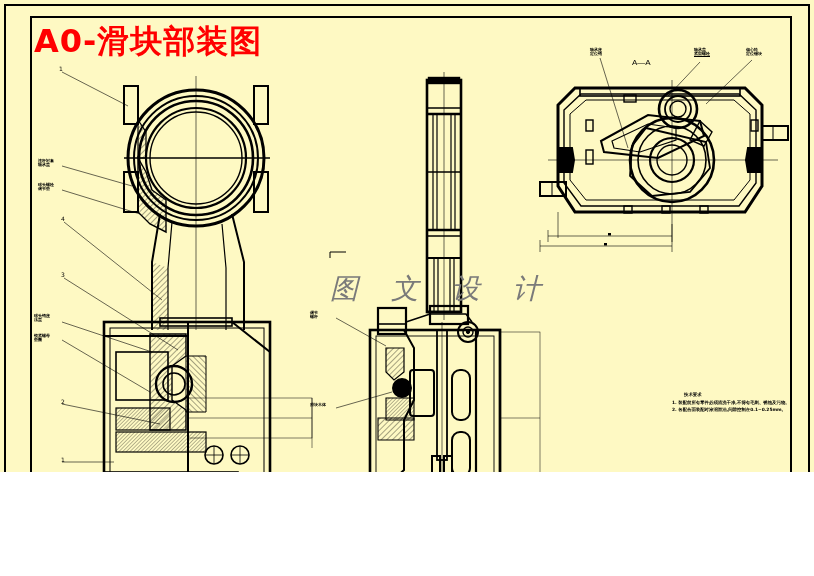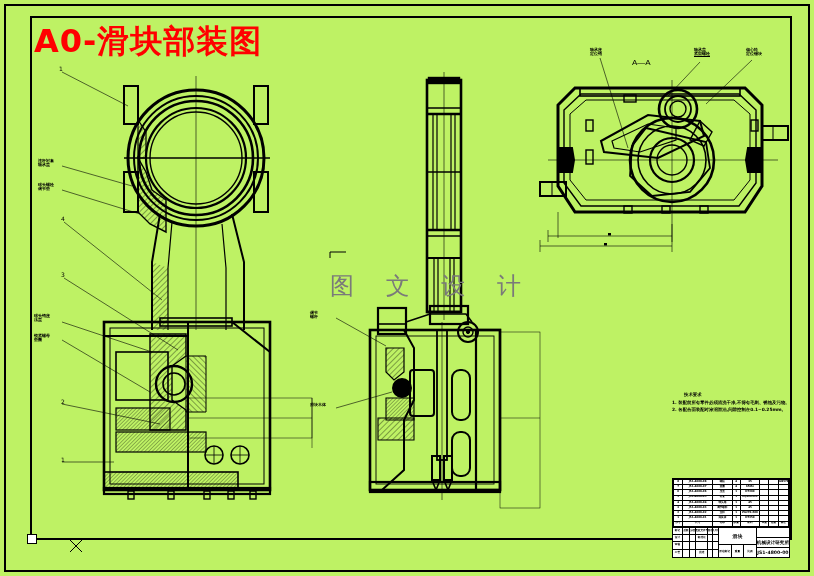--- a/index.html
+++ b/index.html
@@ -6,22 +6,22 @@
     margin: 0;
     padding: 0;
     background: #ffffff;
   }
   body {
     font-family: "Liberation Sans", sans-serif;
   }
   #page {
     position: relative;
     width: 814px;
-    height: 576px;
-    background: #bef264;
+    height: 472px;
+    background: #fef9c3;
     overflow: hidden;
   }
   
   .outer-border {
     position: absolute;
     left: 4px; top: 4px;
     width: 806px; height: 568px;
     border: 2px solid #000;
     box-sizing: border-box;
   }
@@ -49,24 +49,25 @@
     color: #ff0000;
     letter-spacing: 1px;
     white-space: nowrap;
     line-height: 1.1;
   }
   
   .watermark {
     position: absolute;
     left: 330px; top: 270px;
     font-family: "DejaVu Serif", serif;
-    font-size: 24px;
+    font-size: 28px;
     color: #7a7a7a;
     letter-spacing: 12px;
     white-space: nowrap;
+    font-style: italic;
   }
   
   #vector {
     position: absolute;
     left: 0; top: 0;
     width: 814px; height: 576px;
   }
   
   .lbl {
     position: absolute;

